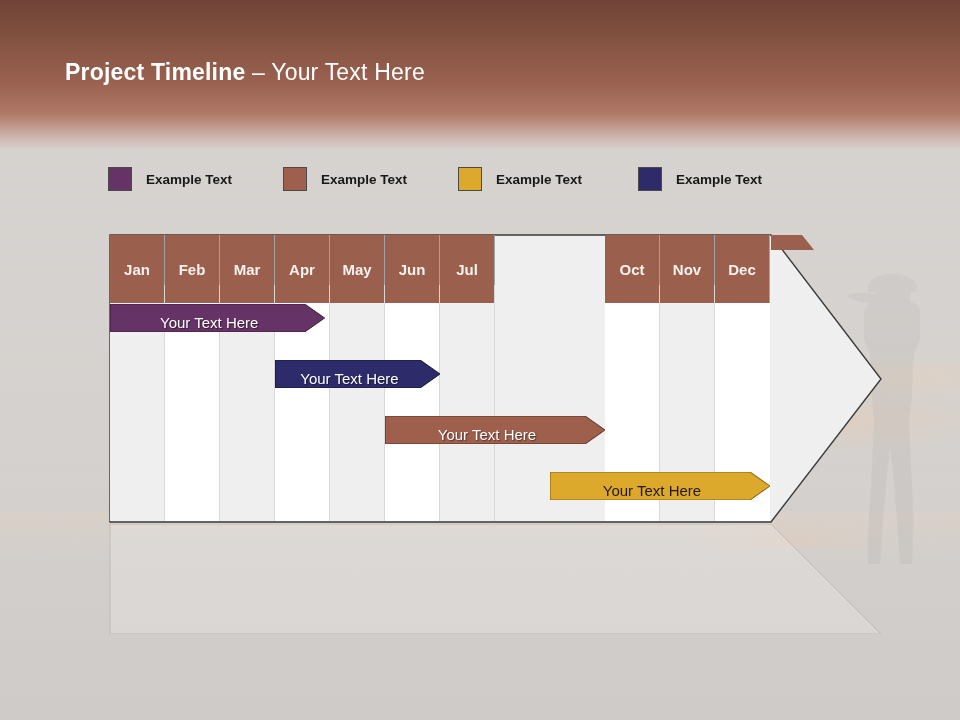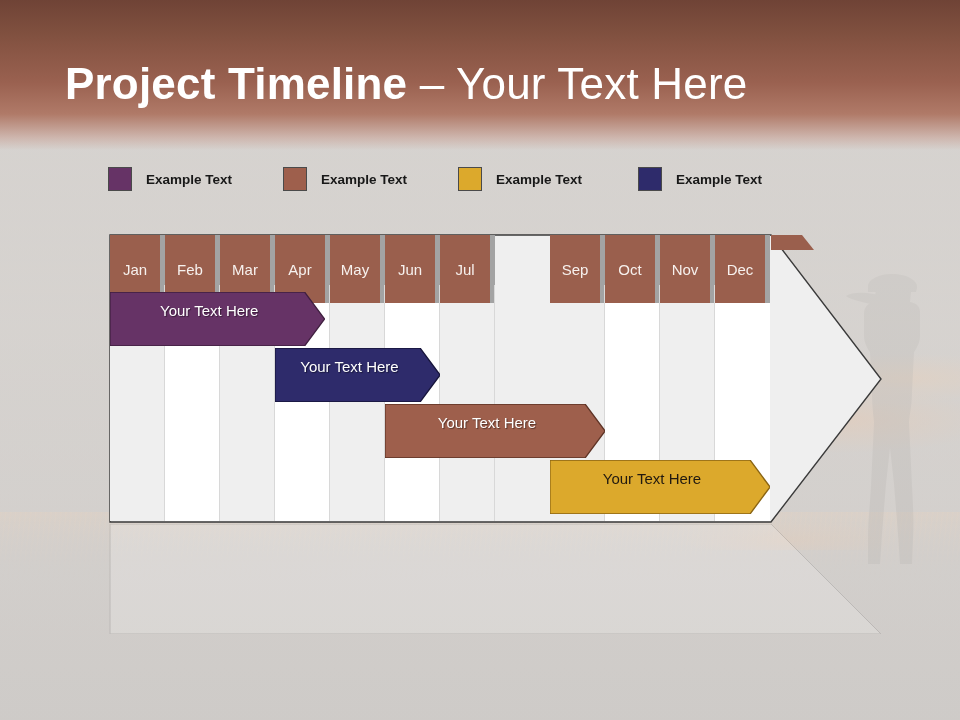--- a/index.html
+++ b/index.html
@@ -94,21 +94,21 @@
         #80503f 22%,
         #9a6150 55%,
         #b07a68 76%,
         rgba(200,160,148,0.55) 92%,
         rgba(205,200,196,0.0) 100%);
   }
   .title {
     position: absolute;
     left: 65px;
     top: 59px;
-    font-size: 44px;
+    font-size: 23px;
     color: #ffffff;
     letter-spacing: 0.2px;
     white-space: nowrap;
   }
   .title .strong { font-weight: bold; }
   .title .light  { font-weight: normal; }
 
   
   .legend {
     position: absolute;
@@ -167,43 +167,45 @@
     box-sizing: border-box;
   }
   .col.odd  { background: #efefef; }
   .col.even { background: #ffffff; }
   .col .col-head {
     position: absolute;
     left: 0; top: 0;
     width: 100%;
     height: 68px;
     background: #9a5f4d;
-    border-right: 5px solid #a3a3a3;
+    border-right: 1px solid #a3a3a3;
     box-sizing: border-box;
     color: #f7f1ee;
     font-size: 15px;
     display: flex;
     align-items: center;
     justify-content: center;
+    font-weight: bold;
   }
   .col .col-body {
     position: absolute;
     left: 0; top: 50px;
     width: 100%;
     height: 236px;
     border-right: 1px solid #d8d8d8;
     box-sizing: border-box;
   }
   .col:last-child .col-body { border-right: none; }
 
   
   .bars { position: absolute; left: 0; top: 0; width: 775px; height: 290px; }
   .bar {
     position: absolute;
-    height: 54px;
+    height: 28px;
+    margin-top: 12px;
   }
   .bar svg { position: absolute; left: 0; top: 0; width: 100%; height: 100%; }
   .bar-label {
     position: absolute;
     left: 0;
     top: 0;
     height: 38px;
     line-height: 38px;
     width: 100%;
     text-align: center;
@@ -304,24 +306,20 @@
           <div class="col-body"></div>
         </div>
         <div class="col even" style="left: 275px;">
           <div class="col-head">Jun</div>
           <div class="col-body"></div>
         </div>
         <div class="col odd" style="left: 330px;">
           <div class="col-head">Jul</div>
           <div class="col-body"></div>
         </div>
-        <div class="col odd" style="left: 440px;">
-          <div class="col-head">Sep</div>
-          <div class="col-body"></div>
-        </div>
         <div class="col even" style="left: 495px; padding-left: 8px;">
           <div class="col-head">Oct</div>
           <div class="col-body"></div>
         </div>
         <div class="col odd" style="left: 550px;">
           <div class="col-head">Nov</div>
           <div class="col-body"></div>
         </div>
         <div class="col even" style="left: 605px;">
           <div class="col-head">Dec</div>

